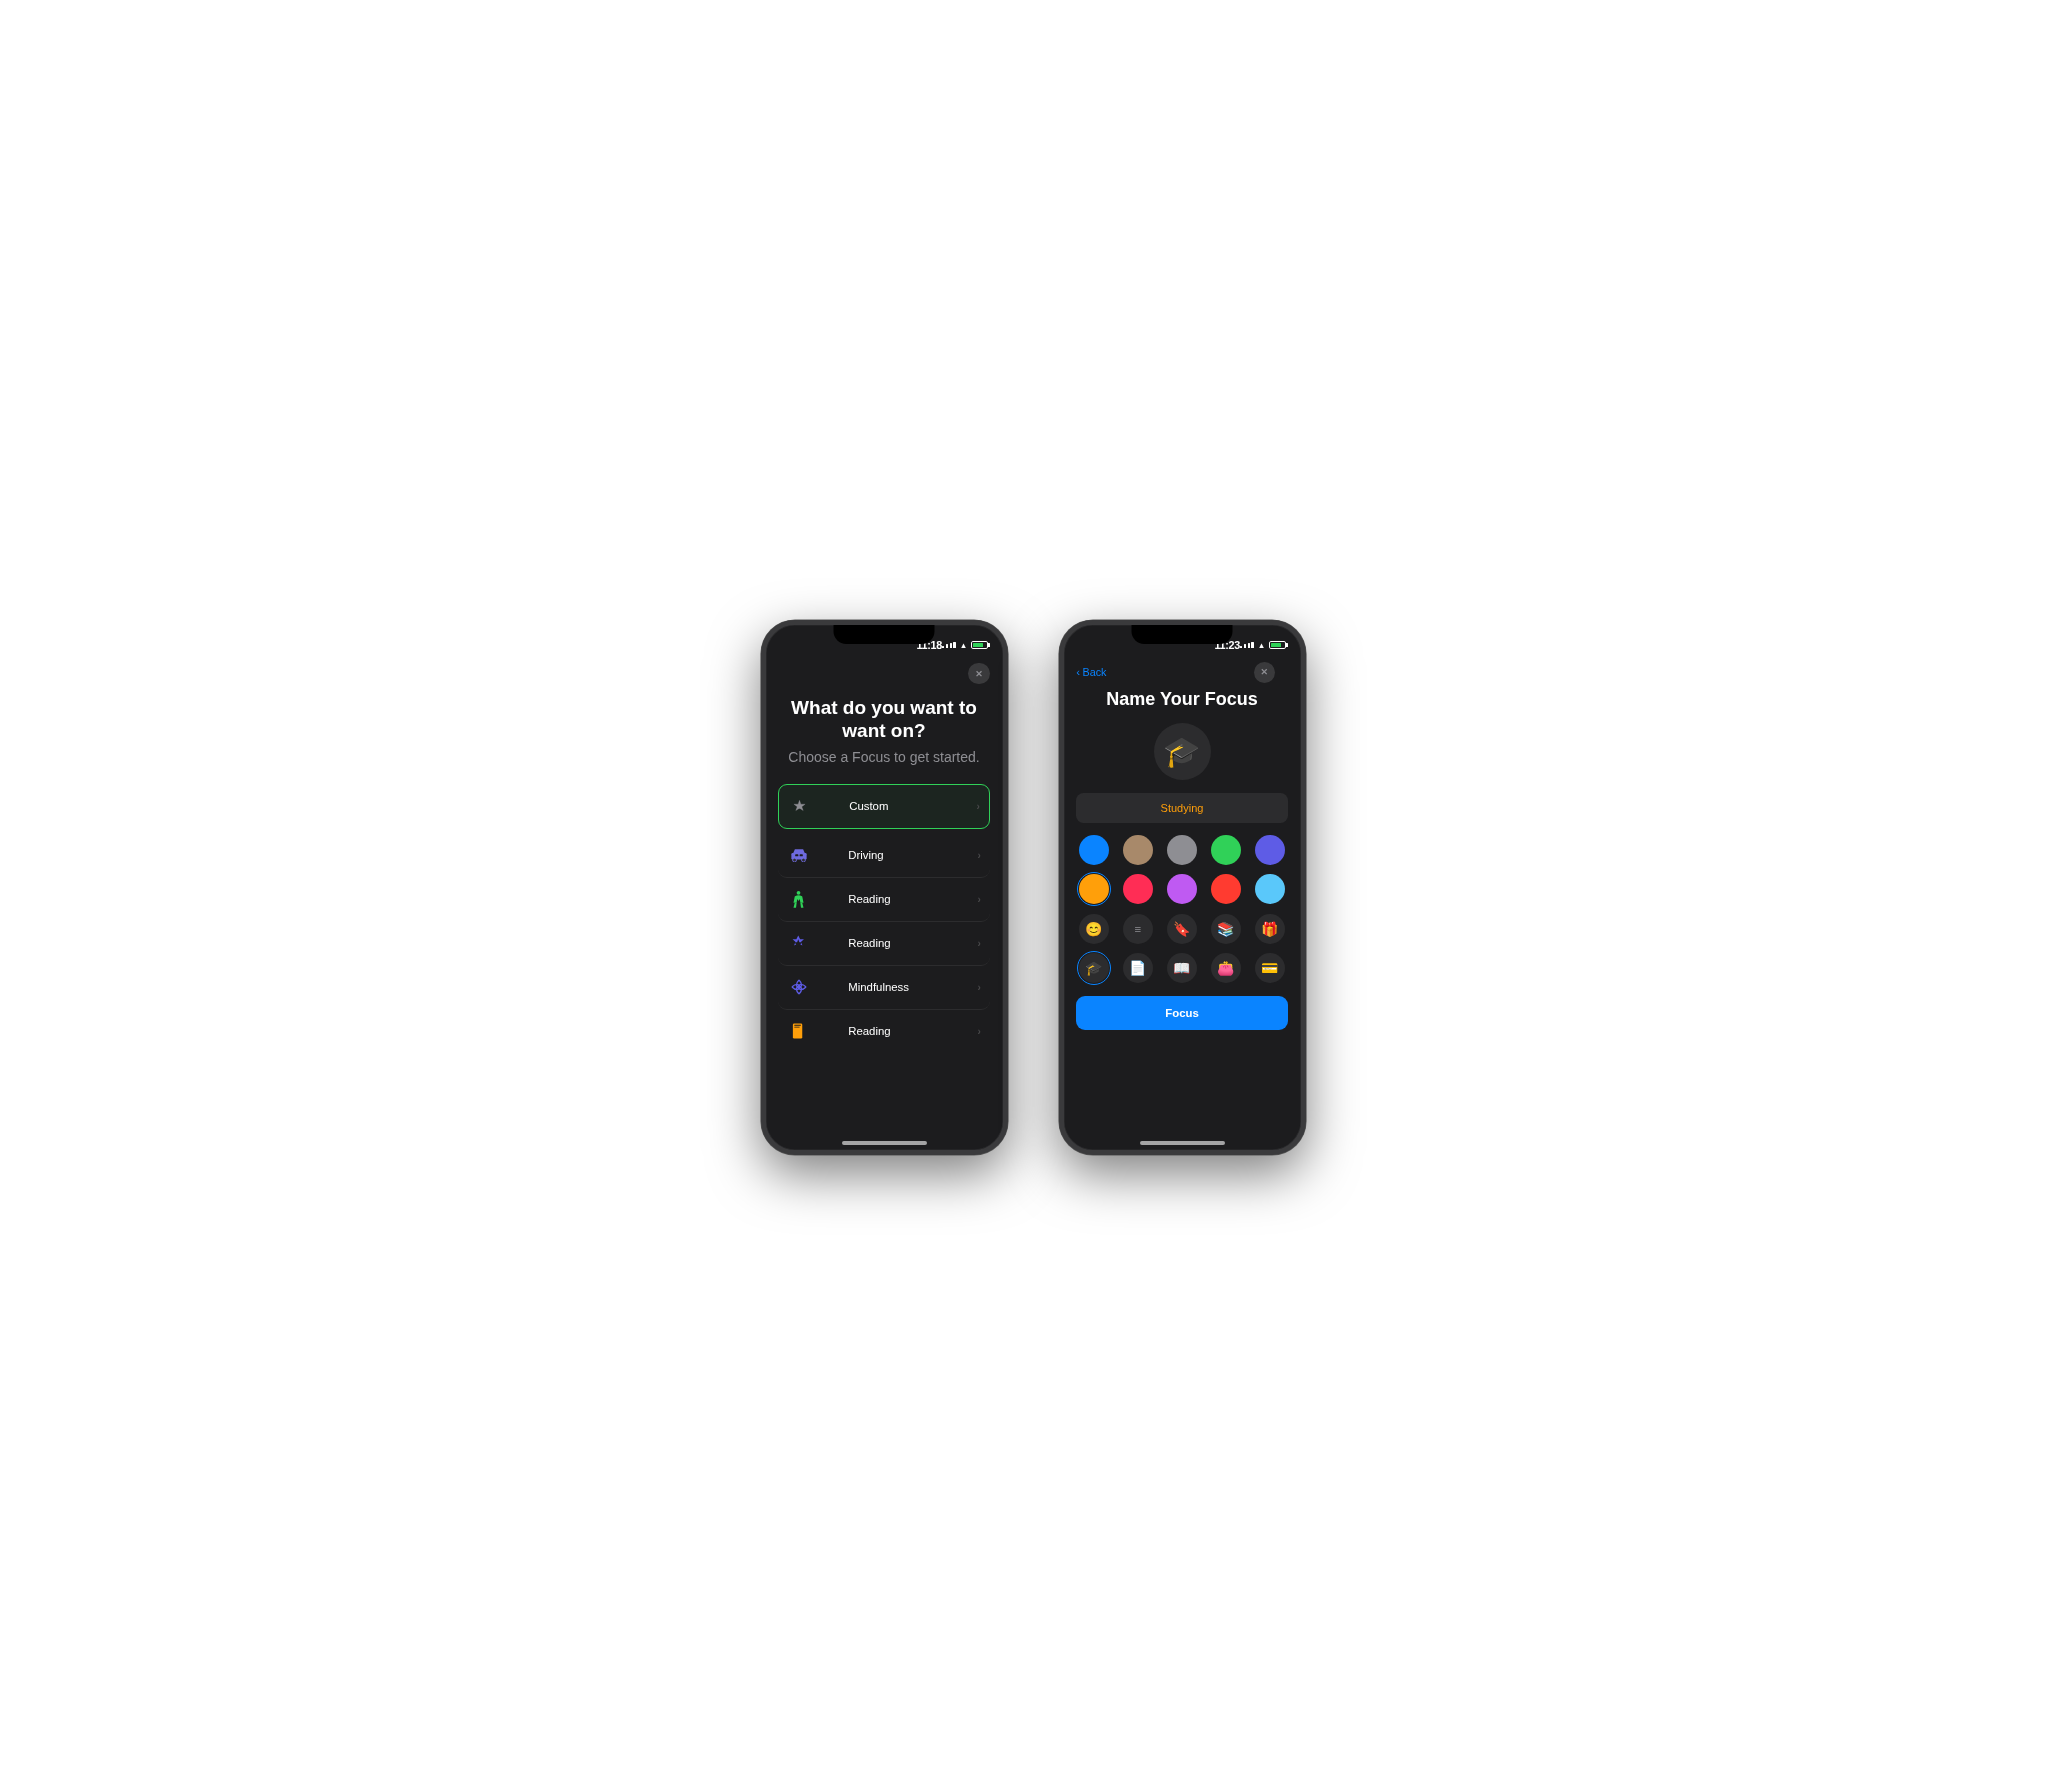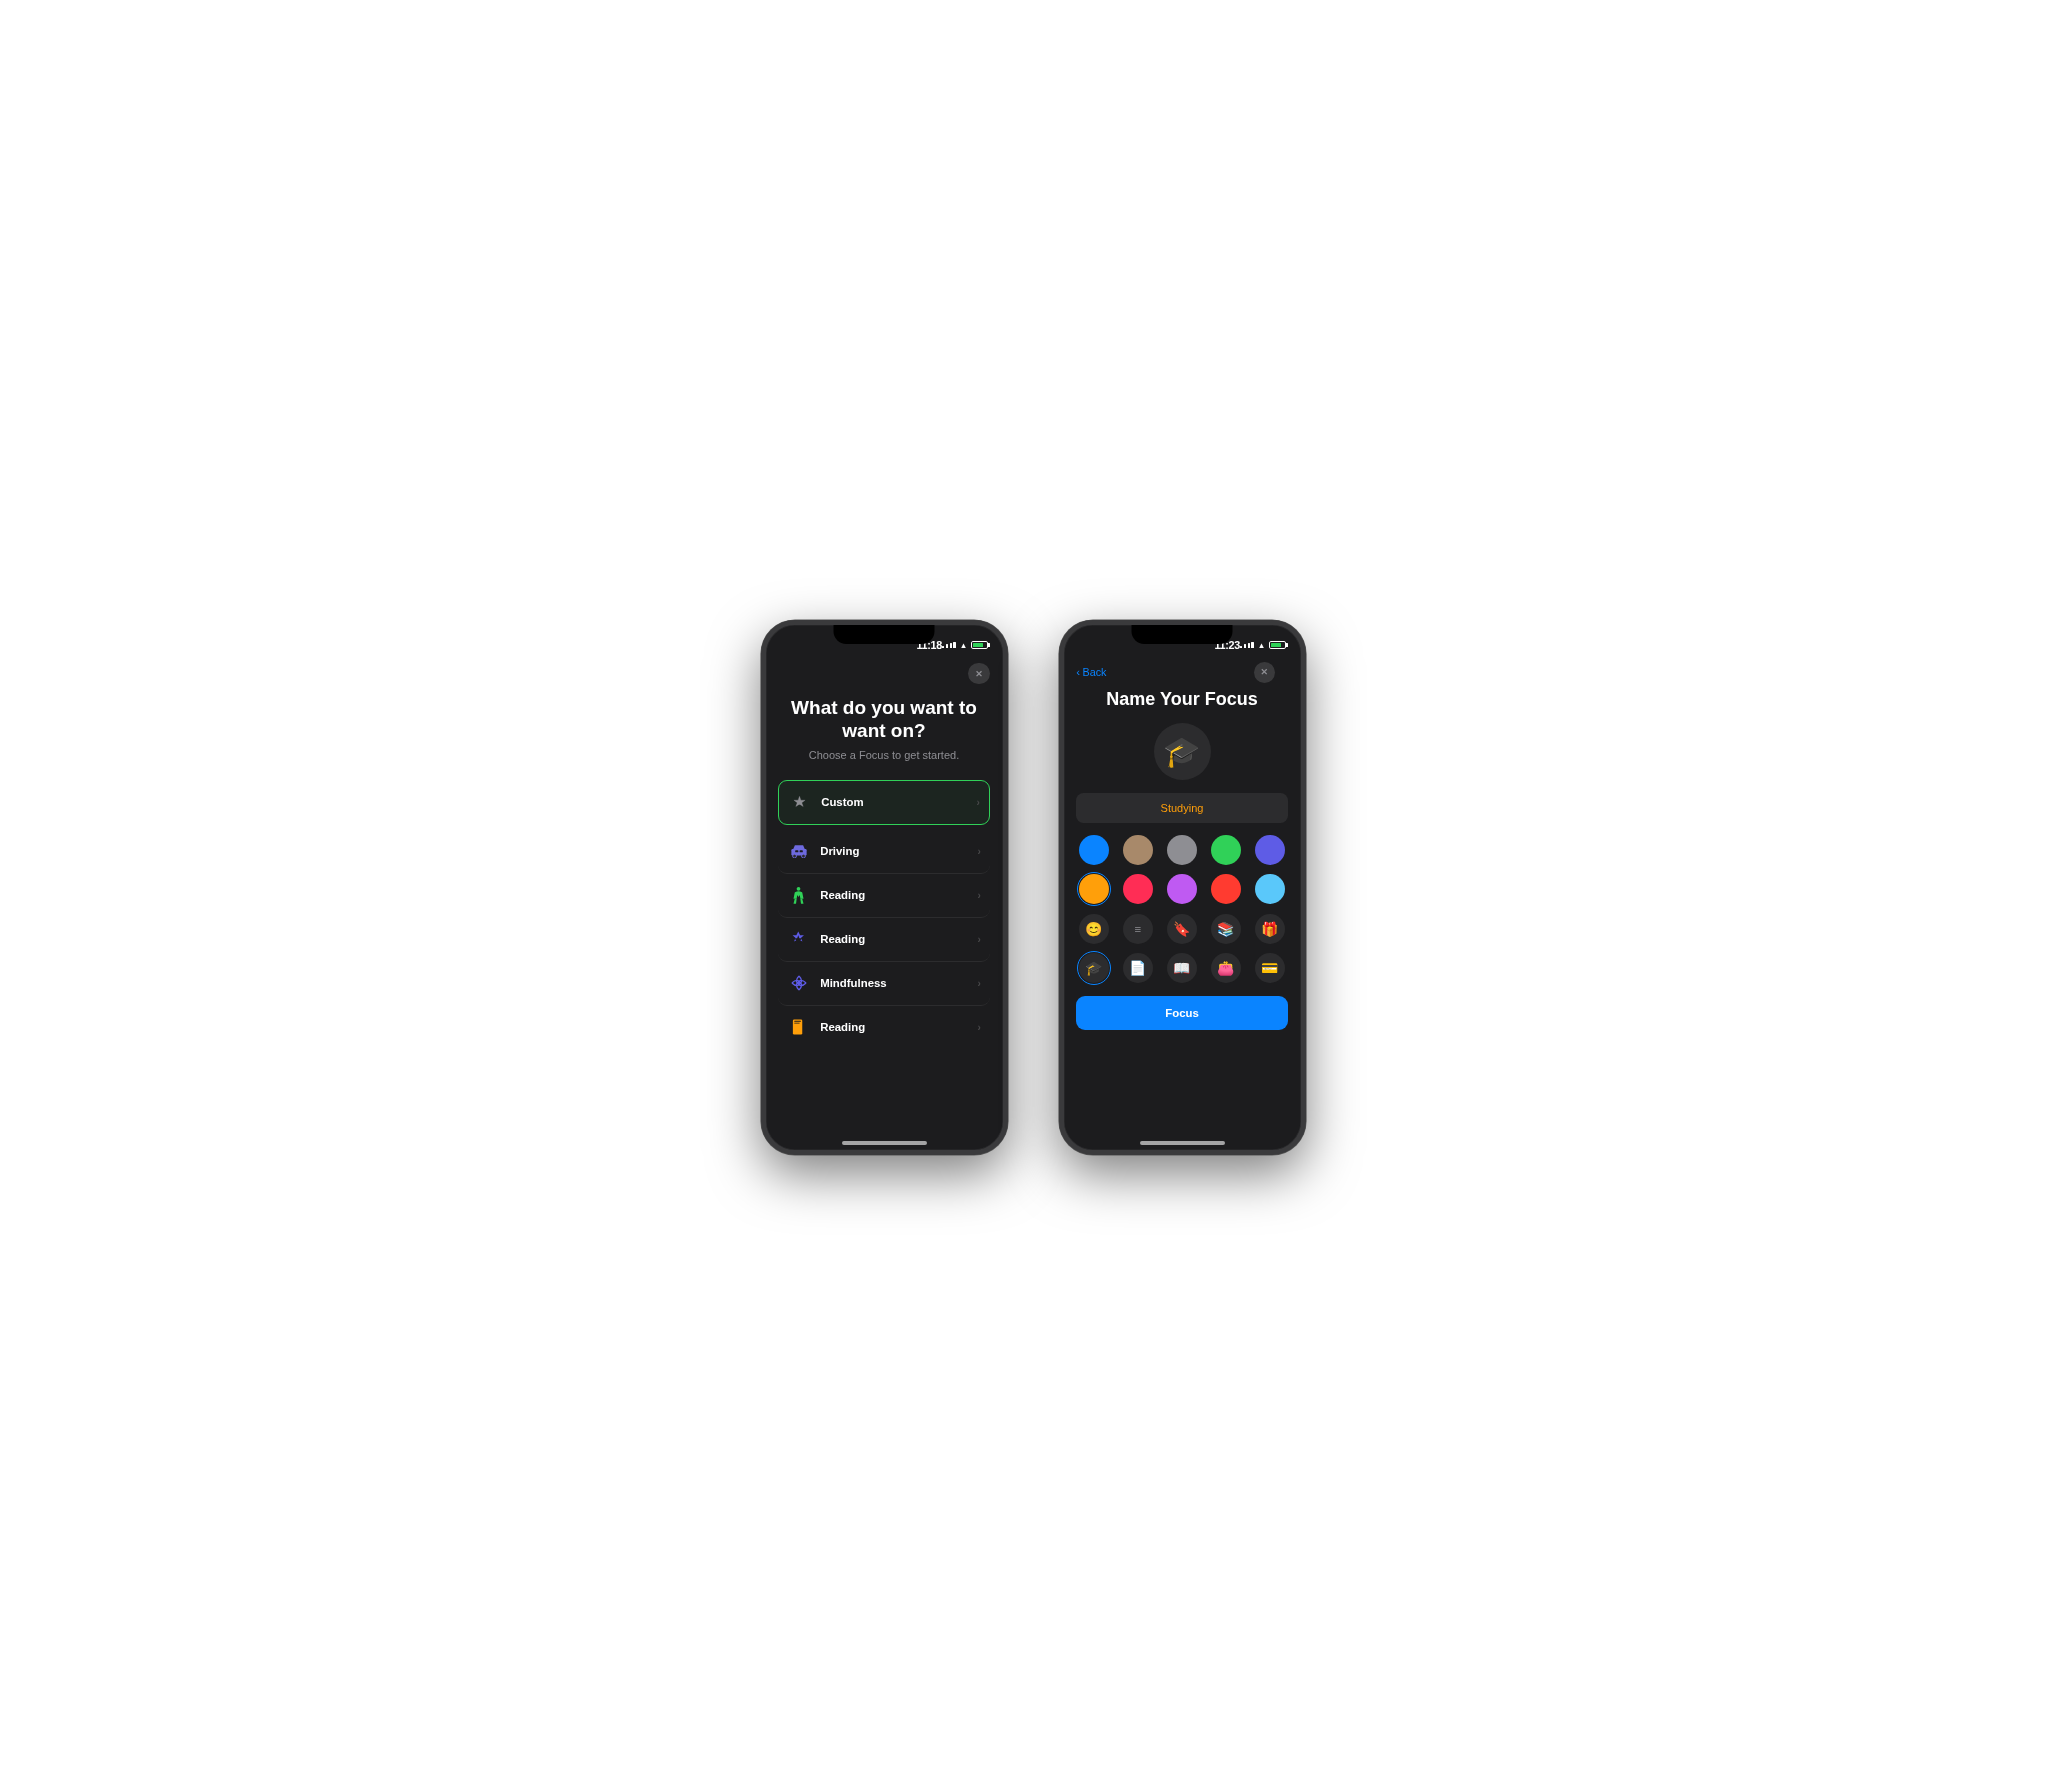--- a/index.html
+++ b/index.html
@@ -169,21 +169,21 @@
       margin: 12.7px 19px 6.3px;
     }
     .focus-title h1 {
       font-size: 19px;
       font-weight: 700;
       color: #ffffff;
       line-height: 1.2;
       margin-bottom: 6.3px;
     }
     .focus-subtitle {
-      font-size: 11px;
+      font-size: 14px;
       color: #8e8e93;
       text-align: center;
     }
 
     .focus-list {
       margin: 12.7px 12.7px 0;
       display: flex;
       flex-direction: column;
       gap: 0;
     }
@@ -216,22 +216,23 @@
       display: flex;
       align-items: center;
       justify-content: center;
       font-size: 14px;
       margin-right: 10px;
     }
 
     .item-label {
       flex: 1;
       font-size: 11.4px;
-      font-weight: 700;
+      font-weight: 400;
       color: #ffffff;
+      margin-left: 28px;
     }
 
     .item-chevron {
       color: #48484a;
       font-size: 10px;
       font-weight: 600;
     }
 
     .home-indicator {
       height: 21.5px;

